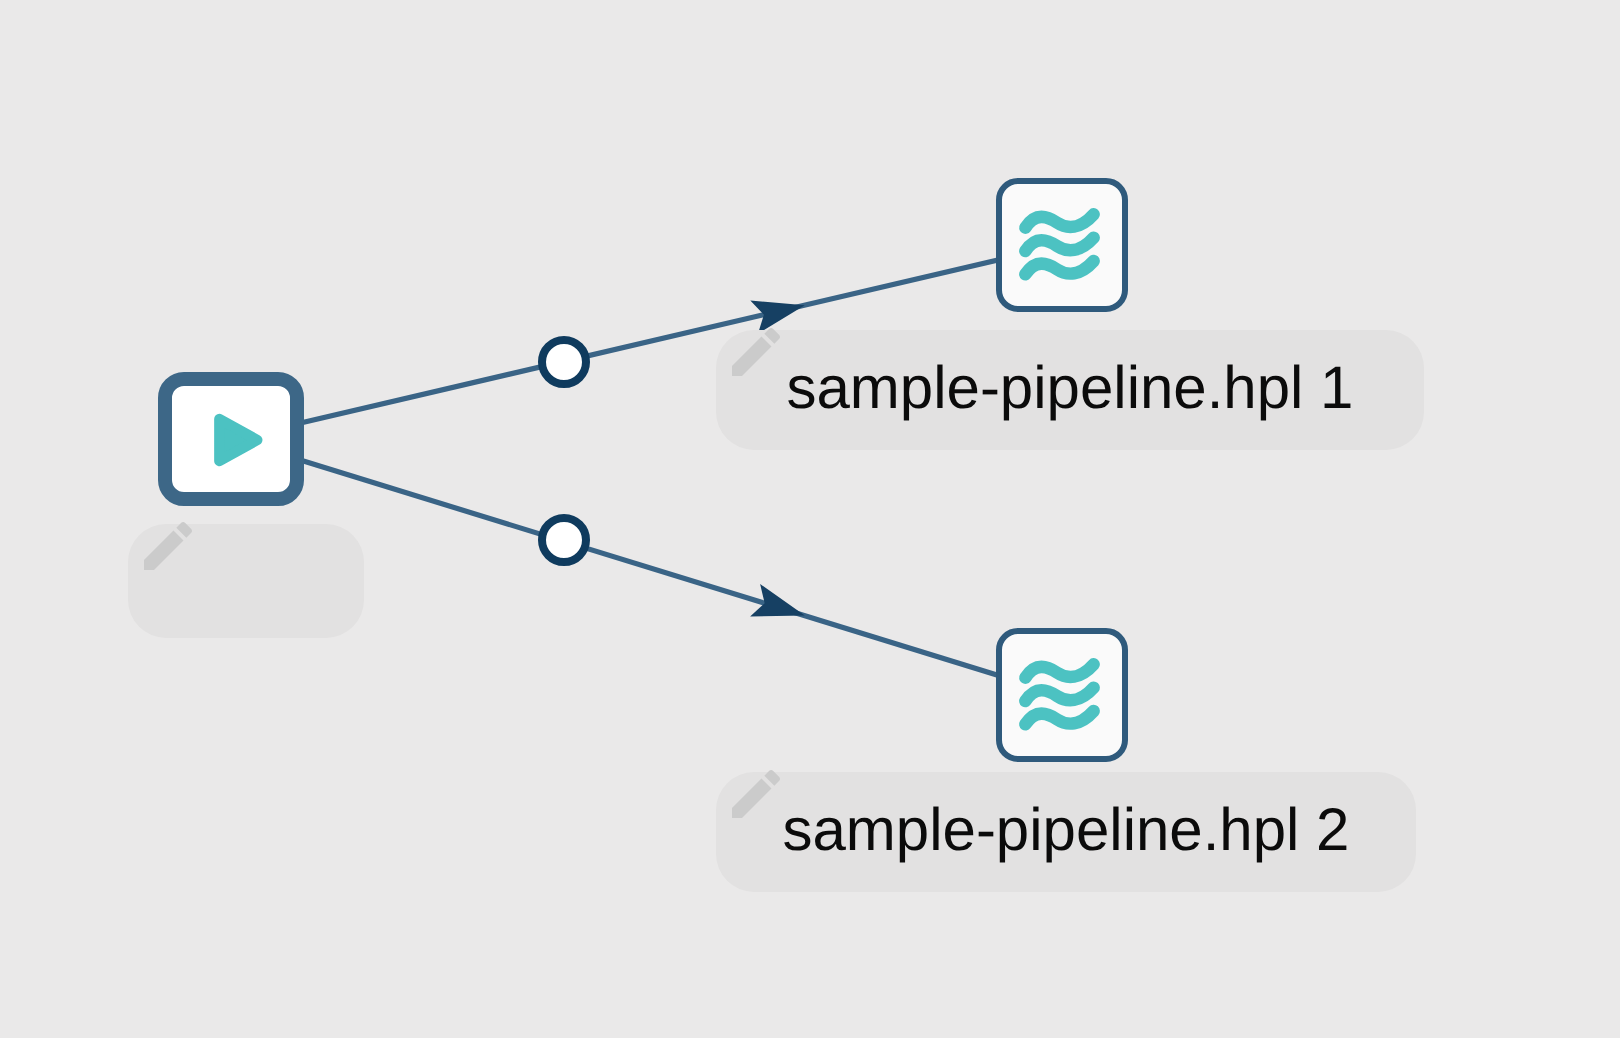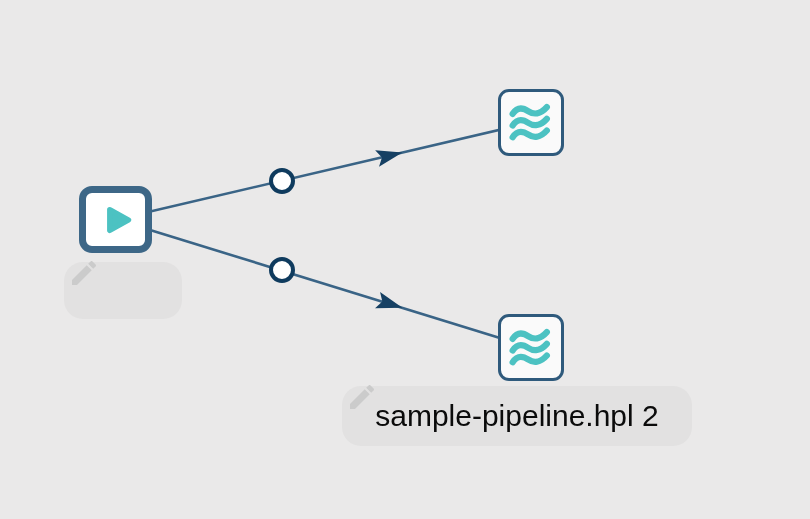--- a/index.html
+++ b/index.html
@@ -59,21 +59,21 @@
     background: #e2e1e1;
     border-radius: 19px;
     color: #0b0b0b;
     font-size: 30px;
     line-height: 1;
     white-space: nowrap;
     z-index: 2;
   }
   .label-start      { left: 64px;  top: 262px; width: 118px; height: 57px; }
   .label-pipeline-1 { left: 358px; top: 165px; width: 354px; height: 60px; }
-  .label-pipeline-2 { left: 342px; top: 386px; width: 350px; height: 60px; }
+  .label-pipeline-2 { left: 358px; top: 386px; width: 350px; height: 60px; }
 
   .pencil {
     position: absolute;
     left: 4px; top: -5px;
     width: 32px; height: 32px;
     pointer-events: none;
   }
   .pencil svg { width: 100%; height: 100%; fill: #cbcbcb; }
 </style>
 </head>
@@ -127,20 +127,28 @@
   </div>
 
   <div class="label-pill label-start">
     <span class="pencil">
       <svg viewBox="0 0 24 24">
           <path d="M3 17.25V21h3.75L17.81 9.94l-3.75-3.75L3 17.25zM20.71 7.04c.39-.39.39-1.02 0-1.41l-2.34-2.34c-.39-.39-1.02-.39-1.41 0l-1.83 1.83 3.75 3.75 1.83-1.83z"></path>
         </svg>
     </span>
   </div>
 
+  <div class="label-pill label-pipeline-1">
+    <span class="pencil">
+      <svg viewBox="0 0 24 24">
+          <path d="M3 17.25V21h3.75L17.81 9.94l-3.75-3.75L3 17.25zM20.71 7.04c.39-.39.39-1.02 0-1.41l-2.34-2.34c-.39-.39-1.02-.39-1.41 0l-1.83 1.83 3.75 3.75 1.83-1.83z"></path>
+        </svg>
+    </span>
+    <span>sample-pipeline.hpl 1</span>
+  </div>
 
   <div class="label-pill label-pipeline-2">
     <span class="pencil">
       <svg viewBox="0 0 24 24">
           <path d="M3 17.25V21h3.75L17.81 9.94l-3.75-3.75L3 17.25zM20.71 7.04c.39-.39.39-1.02 0-1.41l-2.34-2.34c-.39-.39-1.02-.39-1.41 0l-1.83 1.83 3.75 3.75 1.83-1.83z"></path>
         </svg>
     </span>
     <span>sample-pipeline.hpl 2</span>
   </div>
 

